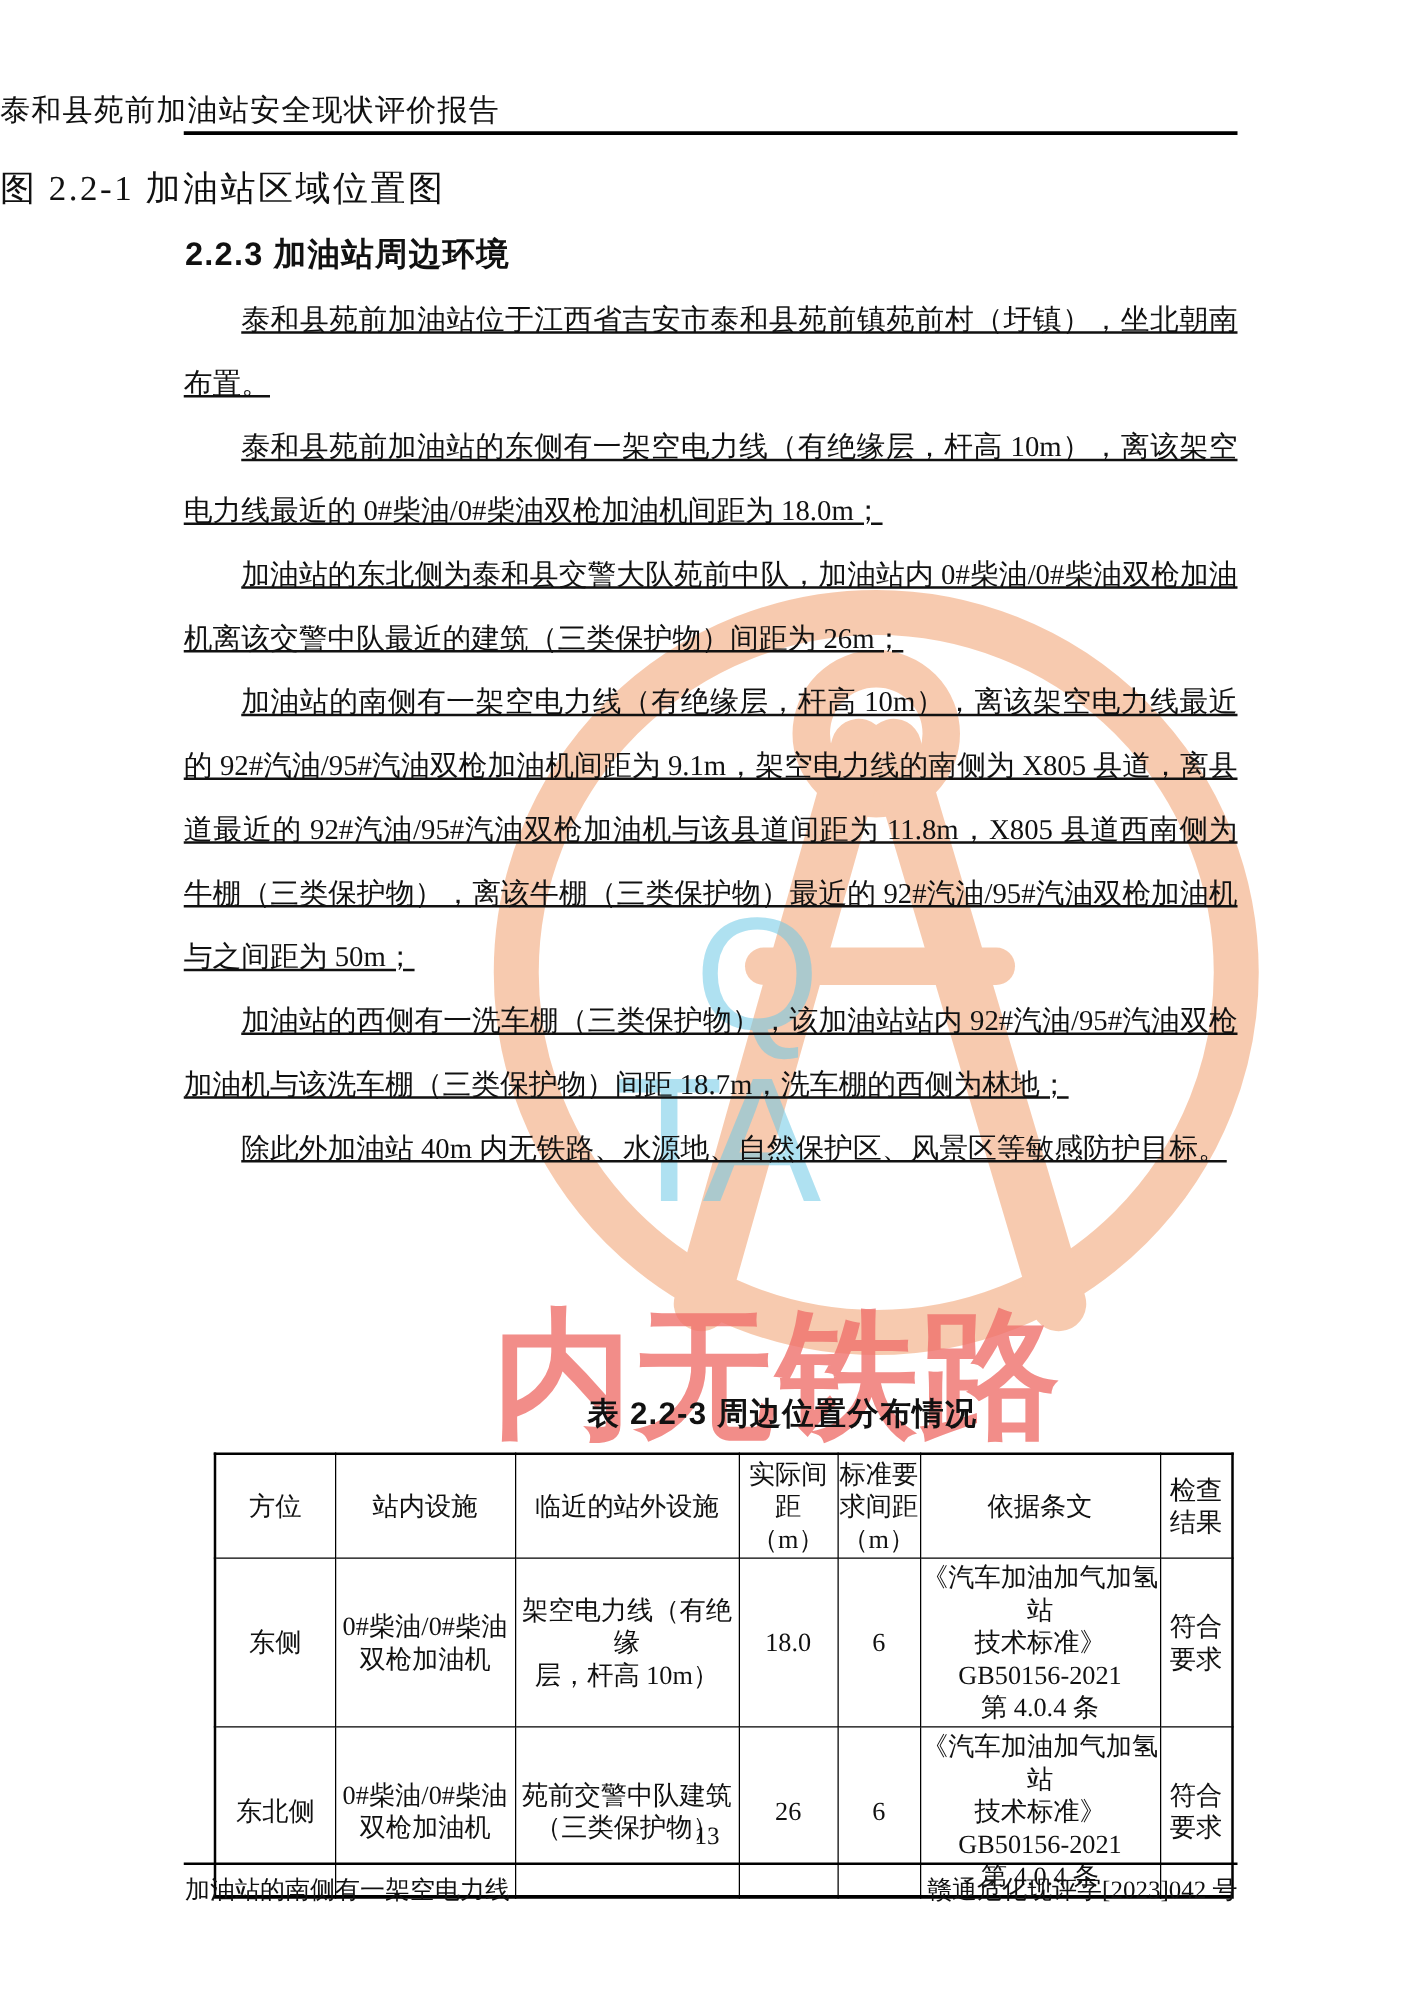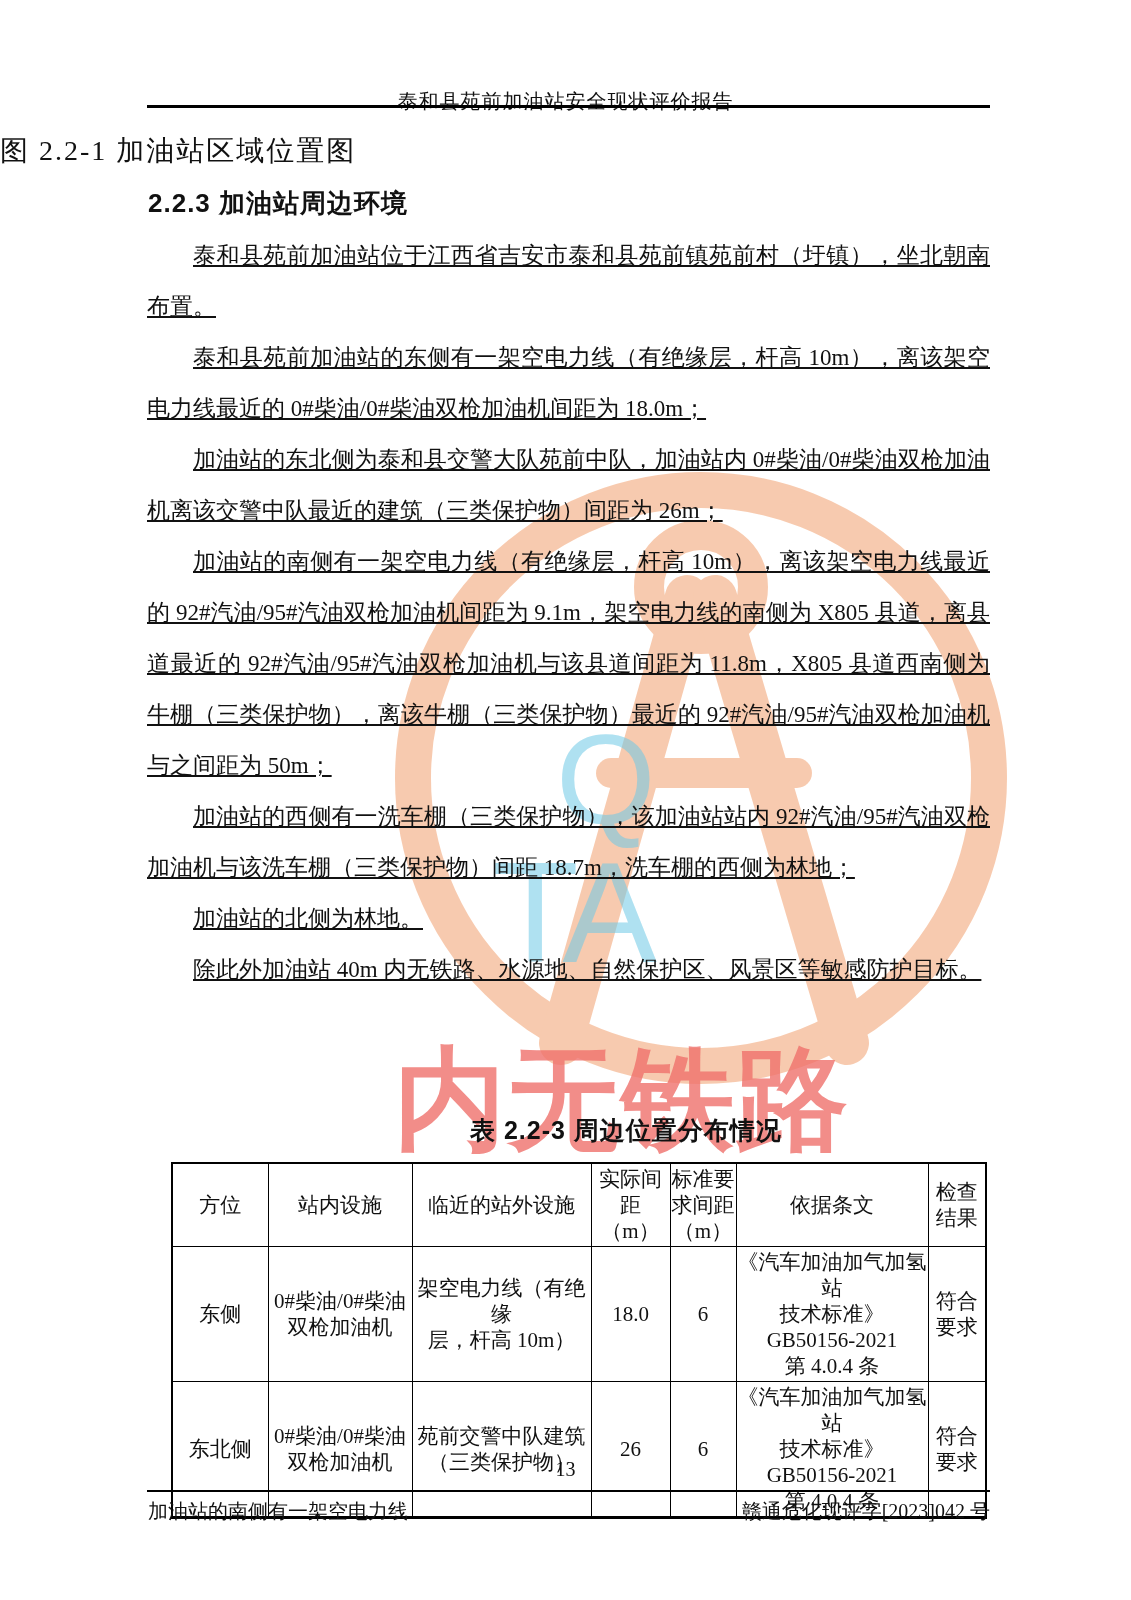--- a/index.html
+++ b/index.html
@@ -28,22 +28,22 @@
     font-family:"Liberation Sans","DejaVu Sans",sans-serif;
     font-weight:bold;
     font-size:112px;line-height:1.08;
     letter-spacing:2px;
     color:rgba(239,112,108,0.80);
     white-space:nowrap;
   }
   
   .layer{position:absolute;inset:0;z-index:1;}
   .header-title{
-    position:absolute;left:0;top:88px;width:100%;
-    text-align:center;font-size:20px;letter-spacing:1px;
+    position:absolute;left:0;top:72px;width:100%;
+    font-size:24px;letter-spacing:1px;
   }
   .header-rule{position:absolute;left:147px;top:105px;width:843px;height:3px;background:#000;}
   .figure-caption{
     position:absolute;left:0;top:132px;width:100%;
     font-size:28px;letter-spacing:2px;
   }
   .section-heading{
     position:absolute;left:148px;top:186px;
     font-family:"Liberation Sans","DejaVu Sans",sans-serif;
     font-weight:bold;font-size:26px;letter-spacing:1px;
@@ -112,21 +112,20 @@
     <div class="figure-caption">图 2.2-1 加油站区域位置图</div>
 
     <div class="section-heading">2.2.3 加油站周边环境</div>
 
     <div class="content">
       <p>泰和县苑前加油站位于江西省吉安市泰和县苑前镇苑前村（圩镇），坐北朝南布置。</p>
       <p>泰和县苑前加油站的东侧有一架空电力线（有绝缘层，杆高 10m），离该架空电力线最近的 0#柴油/0#柴油双枪加油机间距为 18.0m；</p>
       <p>加油站的东北侧为泰和县交警大队苑前中队，加油站内 0#柴油/0#柴油双枪加油机离该交警中队最近的建筑（三类保护物）间距为 26m；</p>
       <p>加油站的南侧有一架空电力线（有绝缘层，杆高 10m），离该架空电力线最近的 92#汽油/95#汽油双枪加油机间距为 9.1m，架空电力线的南侧为 X805 县道，离县道最近的 92#汽油/95#汽油双枪加油机与该县道间距为 11.8m，X805 县道西南侧为牛棚（三类保护物），离该牛棚（三类保护物）最近的 92#汽油/95#汽油双枪加油机与之间距为 50m；</p>
       <p>加油站的西侧有一洗车棚（三类保护物），该加油站站内 92#汽油/95#汽油双枪加油机与该洗车棚（三类保护物）间距 18.7m，洗车棚的西侧为林地；</p>
-      <p>加油站的北侧为林地。</p>
       <p>除此外加油站 40m 内无铁路、水源地、自然保护区、风景区等敏感防护目标。</p>
     </div>
 
     <div class="table-title">表 2.2-3 周边位置分布情况</div>
 
     <table class="dist">
       <colgroup>
         <col style="width:96px">
           <col style="width:144px">
           <col style="width:179px">

